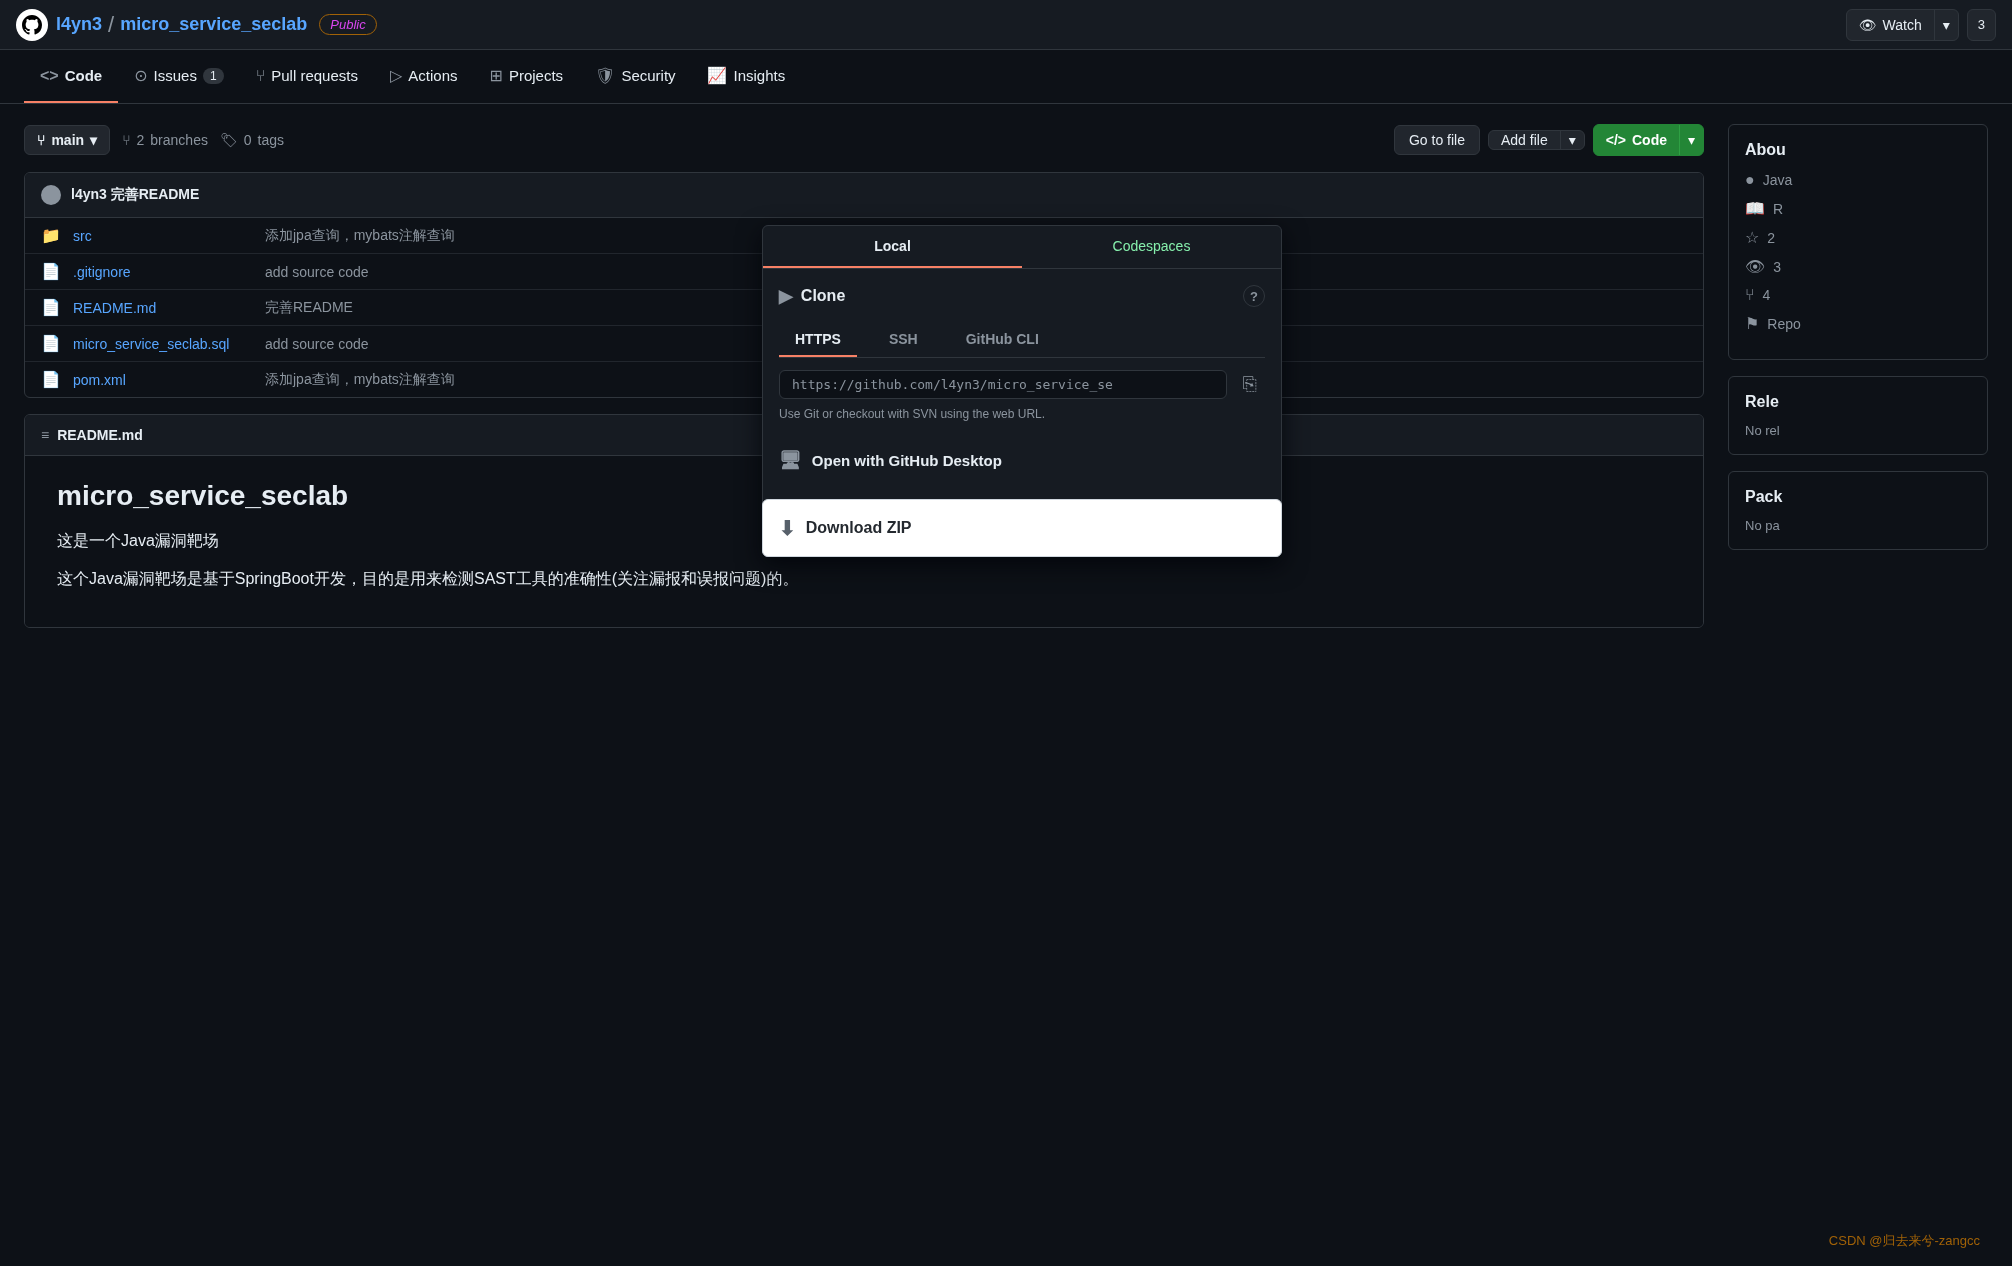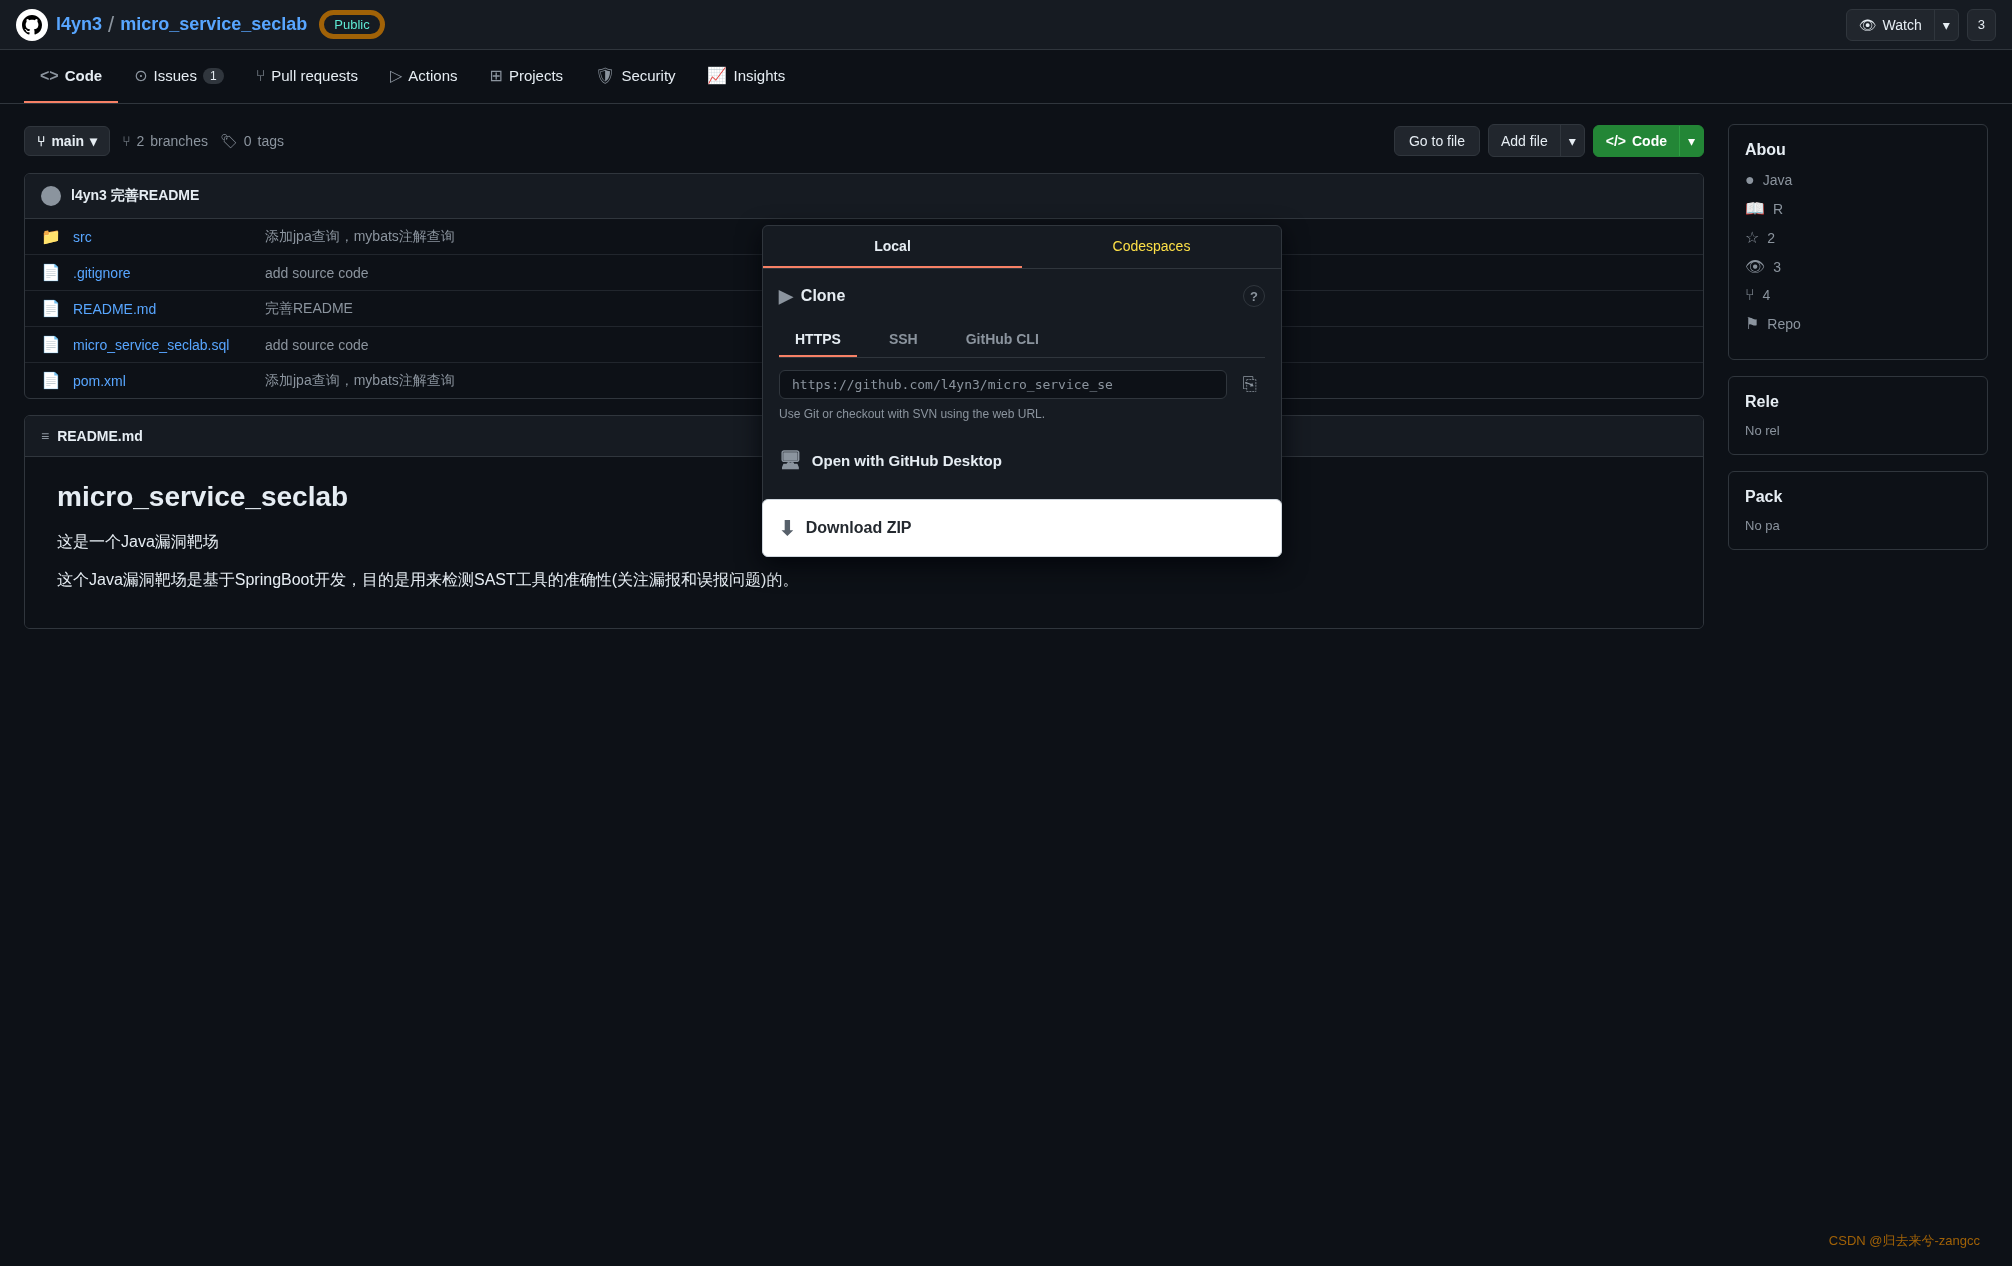--- a/index.html
+++ b/index.html
@@ -51,26 +51,27 @@
     }
     .repo-path .slash {
       color: #8b949e;
       font-size: 22px;
     }
     .repo-path .repo-name {
       color: #58a6ff;
       font-weight: 700;
     }
     .public-badge {
-      border: 5px solid #a16207;
+      border: 1px solid #a16207;
       border-radius: 20px;
       padding: 2px 10px;
       font-size: 13px;
-      color: #5eead4;
+      color: #d946ef;
       margin-left: 6px;
+      font-style: italic;
     }
     .topbar-right {
       display: flex;
       align-items: center;
       gap: 8px;
     }
     .watch-btn {
       display: flex;
       align-items: center;
       gap: 0;
@@ -216,21 +217,21 @@
       cursor: pointer;
     }
     .btn-add-file {
       display: flex;
       align-items: center;
       gap: 0;
       border: 1px solid #30363d;
       border-radius: 6px;
       background: #21262d;
       overflow: hidden;
-      height: 33px;
+      height: 20px;
     }
     .btn-add-file-main {
       padding: 0 12px;
       font-size: 14px;
       color: #e6edf3;
       border-right: 1px solid #30363d;
       height: 100%;
       display: flex;
       align-items: center;
       cursor: pointer;
@@ -403,21 +404,21 @@
     }
     .clone-tabs {
       display: flex;
       border-bottom: 1px solid #30363d;
     }
     .clone-tab {
       flex: 1;
       padding: 12px 16px;
       text-align: center;
       font-size: 14px;
-      color: #fde047;
+      color: #86efac;
       cursor: pointer;
       border-bottom: 2px solid transparent;
     }
     .clone-tab.active {
       color: #e6edf3;
       border-bottom: 2px solid #f78166;
       font-weight: 600;
     }
     .clone-body {
       padding: 16px;

